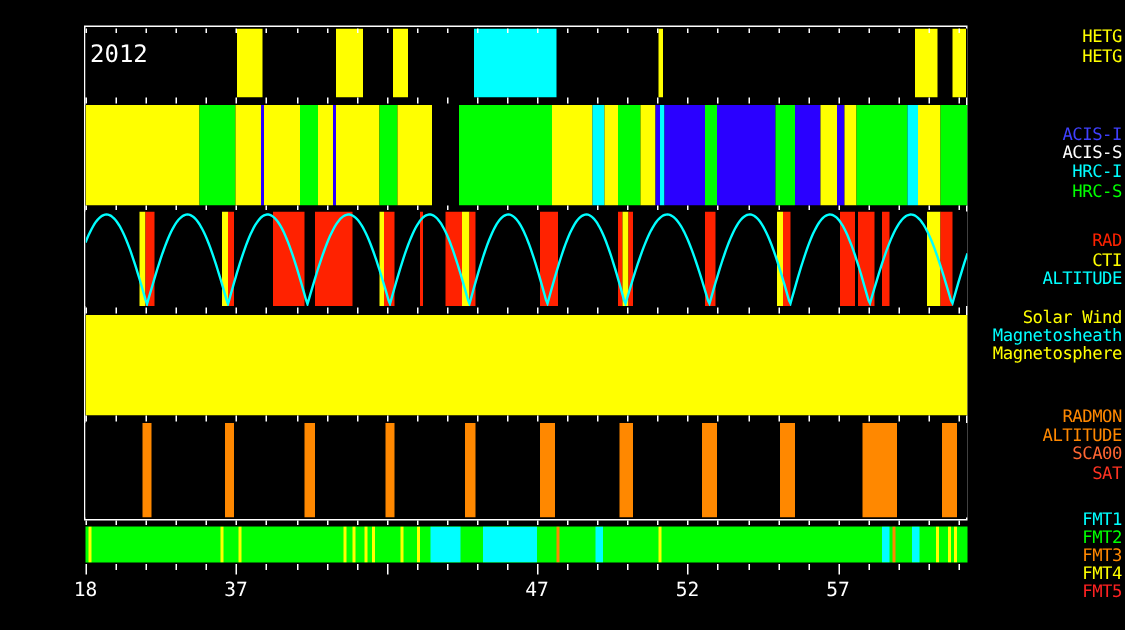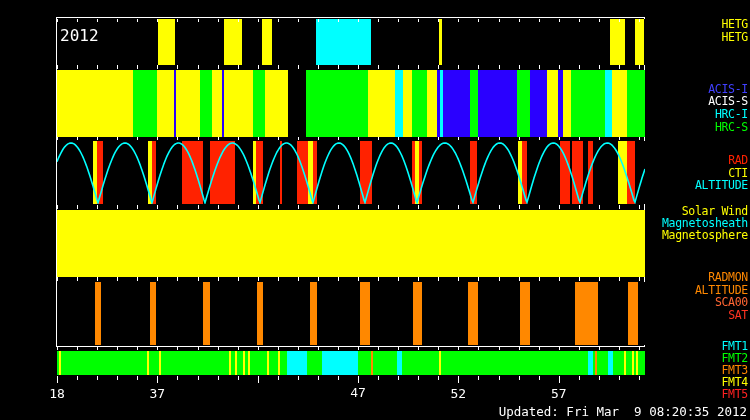--- a/index.html
+++ b/index.html
@@ -369,27 +369,26 @@
         <div class="tick" style="height: 4px; left: 582px;"></div>
       </div>
     </div>
 
   <div class="txt" id="plot-title">2012</div>
 
   <div id="axis-labels">
       <div class="xlab" style="left: 57px;">18</div>
       <div class="xlab" style="left: 157.341px;">37</div>
       <div class="xlab" style="left: 257.683px; margin-top: 36px;">42</div>
-      <div class="xlab" style="left: 358.024px; font-family: Liberation Mono, monospace;">47</div>
+      <div class="xlab" style="left: 358.024px;">47</div>
       <div class="xlab" style="left: 458.365px;">52</div>
       <div class="xlab" style="left: 558.706px;">57</div>
     </div>
 
 
-  <div class="txt" id="updated">Updated: Fri Mar  9 08:20:35 2012</div>
 
   <div id="legend">
       <div class="legend-label" style="top: 17px; color: rgb(255, 255, 0);">HETG</div>
       <div class="legend-label" style="top: 30px; color: rgb(255, 255, 0);">HETG</div>
       <div class="legend-label" style="top: 82px; color: rgb(64, 64, 255);">ACIS-I</div>
       <div class="legend-label" style="top: 94px; color: rgb(255, 255, 255);">ACIS-S</div>
       <div class="legend-label" style="top: 107px; color: rgb(0, 255, 255);">HRC-I</div>
       <div class="legend-label" style="top: 120px; color: rgb(0, 255, 0);">HRC-S</div>
       <div class="legend-label" style="top: 153px; color: rgb(255, 34, 0);">RAD</div>
       <div class="legend-label" style="top: 166px; color: rgb(255, 255, 0);">CTI</div>

